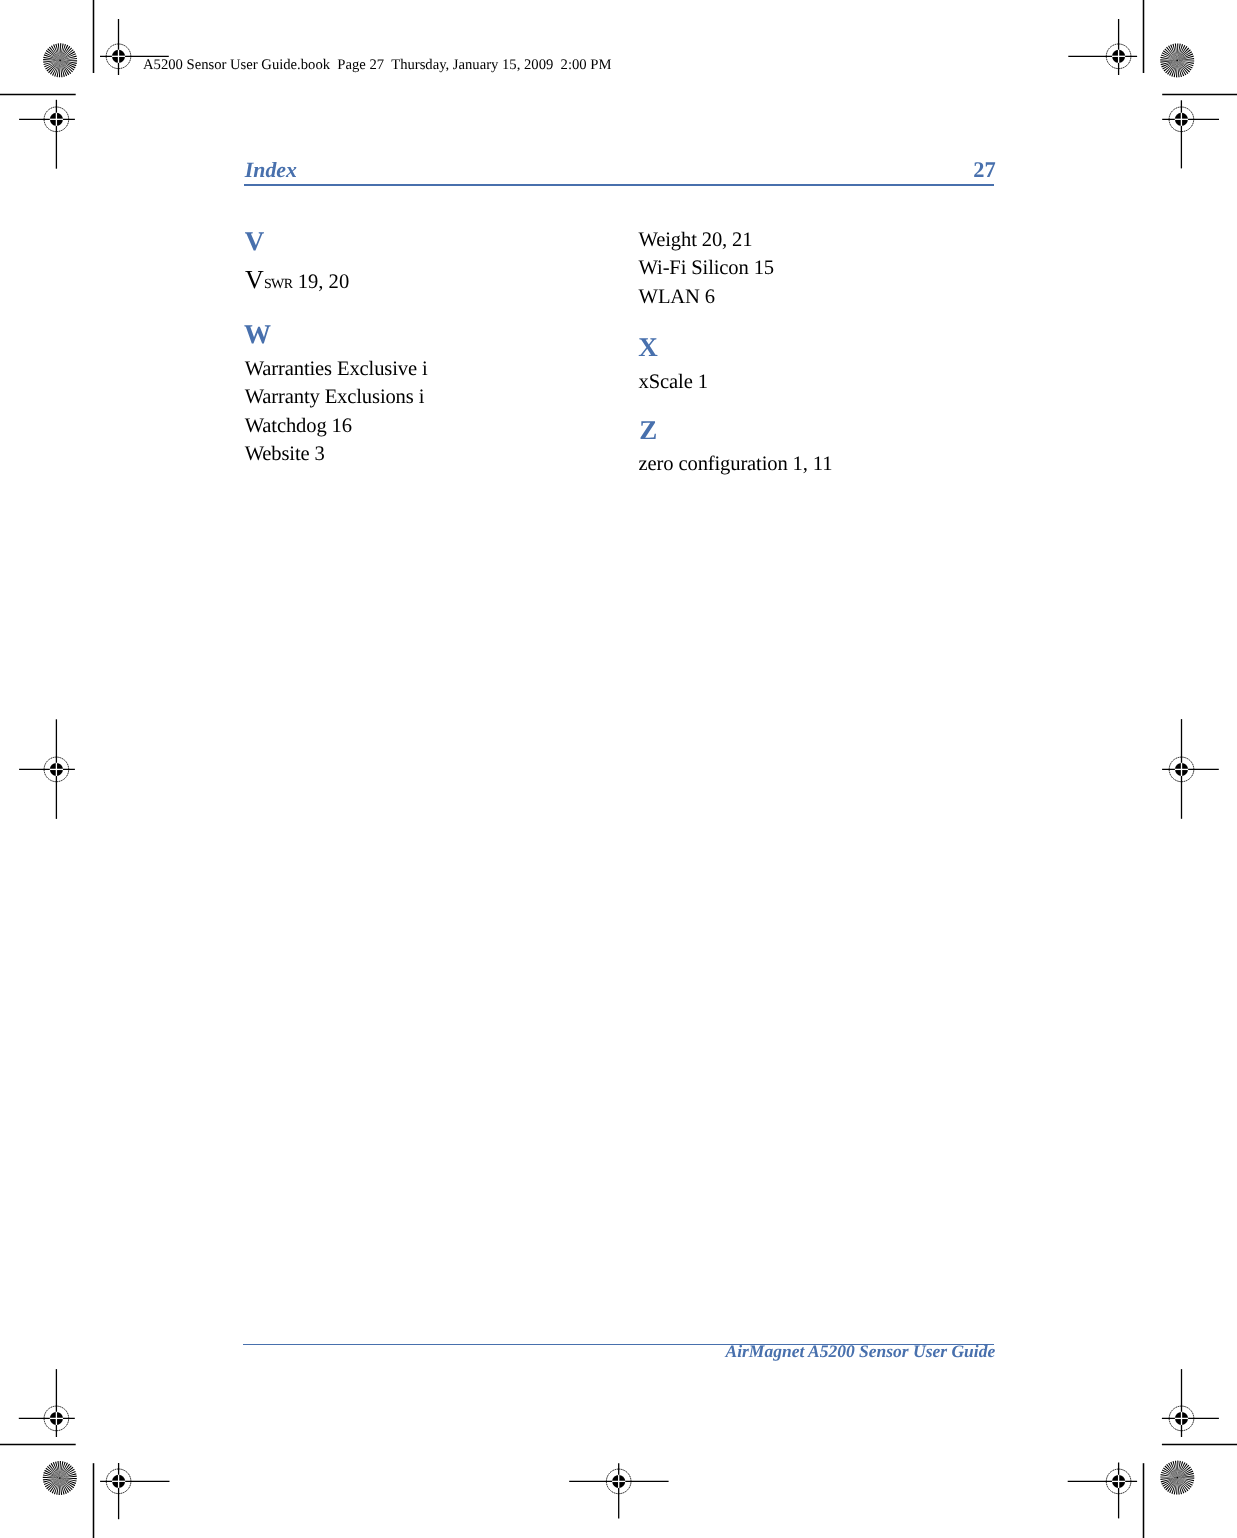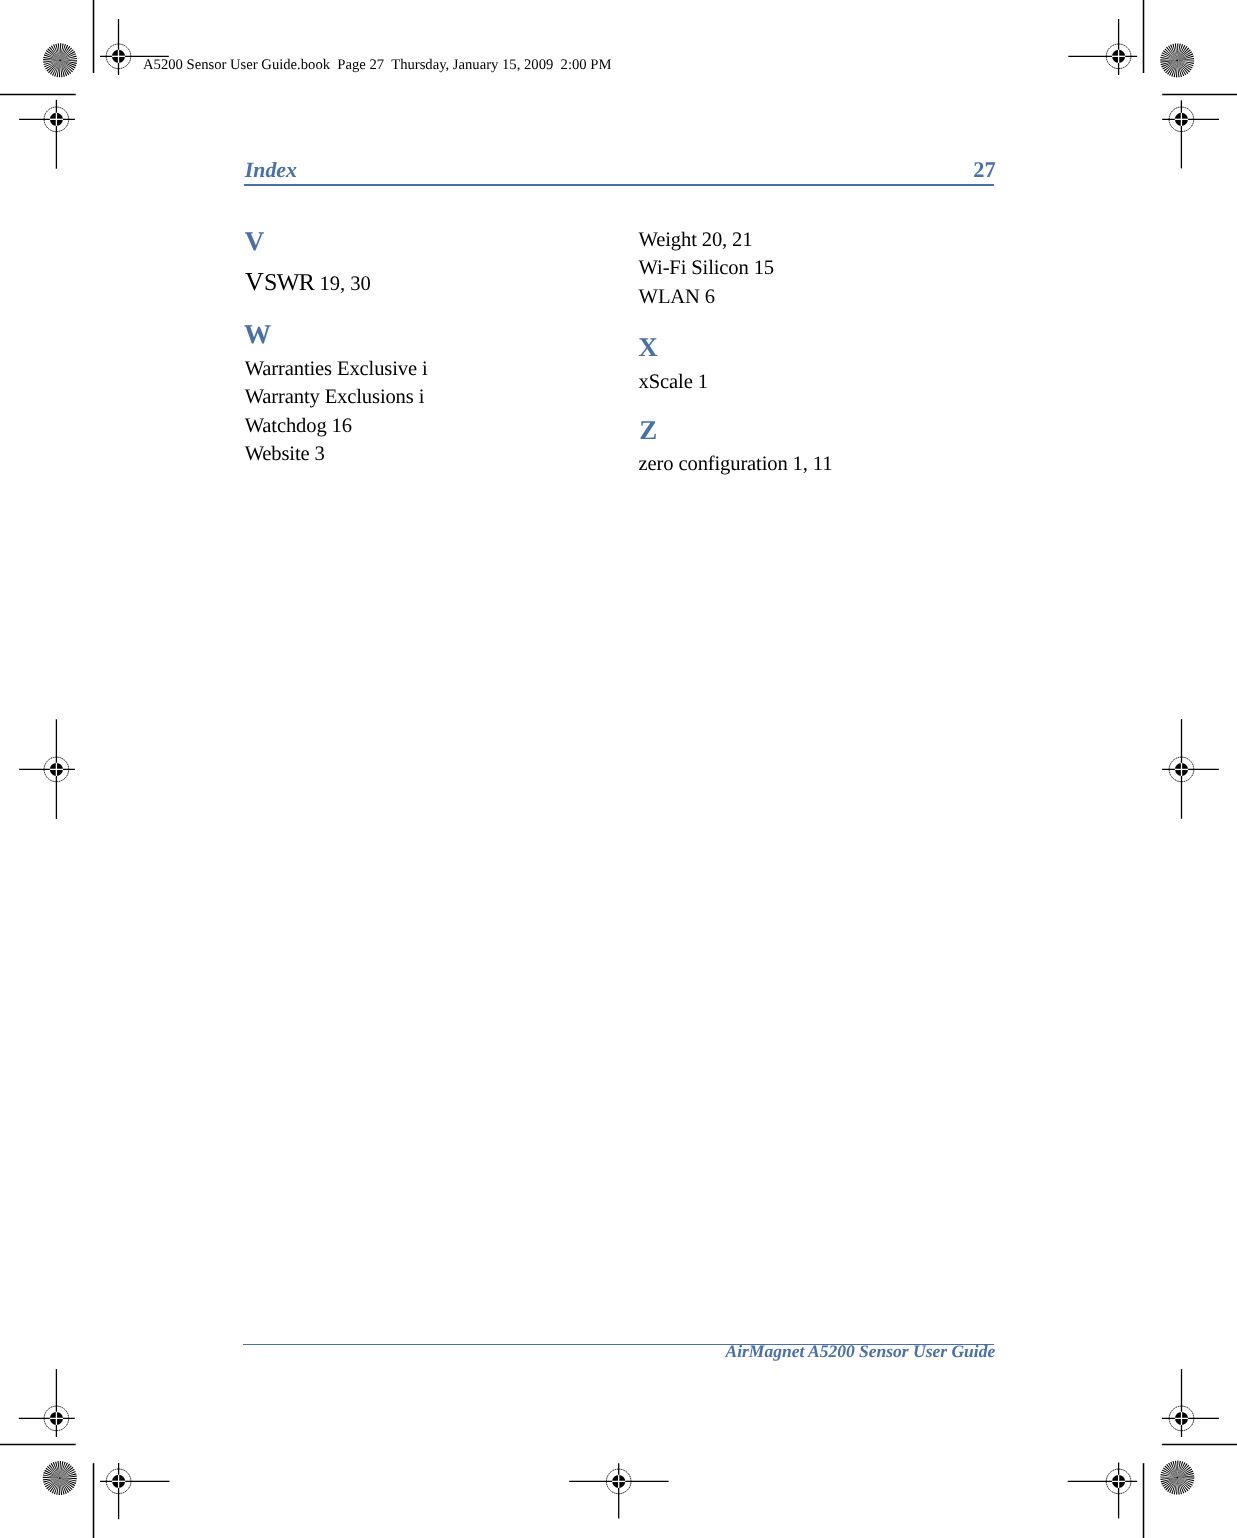--- a/index.html
+++ b/index.html
@@ -15,21 +15,21 @@
 
   .ln{position:absolute;line-height:0;white-space:pre;}
   .banner{font-size:14.65px;color:#000;}
   .hdr-title{font-size:21.8px;font-weight:bold;font-style:italic;color:#4870ad;}
   .hdr-page{font-size:22.4px;font-weight:bold;color:#4870ad;text-align:right;}
   .ftr-text{font-size:17.5px;font-weight:bold;font-style:italic;color:#4870ad;text-align:right;}
   .grp-letter{font-size:27px;font-weight:bold;color:#4870ad;}
   .entry{font-size:20.6px;color:#000;letter-spacing:-0.14px;}
   .entry-vswr{letter-spacing:0;}
   .bigcap{font-size:26px;letter-spacing:0;}
-  .sc{font-size:34px;font-variant:small-caps;text-transform:lowercase;letter-spacing:-0.55px;}
+  .sc{font-size:20px;font-variant:small-caps;text-transform:lowercase;letter-spacing:-0.55px;}
 
   .rule{position:absolute;background:#4870ad;}
 </style>
 </head>
 <body>
 
 <div id="page">
   <svg id="marks" width="1237" height="1538" viewBox="0 0 1237 1538">
       <g transform="translate(60.1,60.3)">
         <path d="M0 0L17.00 0.00A17 17 0 0 1 16.96 1.21ZM0 0L16.83 2.42A17 17 0 0 1 16.61 3.61ZM0 0L16.31 4.79A17 17 0 0 1 15.93 5.94ZM0 0L15.46 7.06A17 17 0 0 1 14.92 8.15ZM0 0L14.30 9.19A17 17 0 0 1 13.61 10.19ZM0 0L12.85 11.13A17 17 0 0 1 12.02 12.02ZM0 0L11.13 12.85A17 17 0 0 1 10.19 13.61ZM0 0L9.19 14.30A17 17 0 0 1 8.15 14.92ZM0 0L7.06 15.46A17 17 0 0 1 5.94 15.93ZM0 0L4.79 16.31A17 17 0 0 1 3.61 16.61ZM0 0L2.42 16.83A17 17 0 0 1 1.21 16.96ZM0 0L0.00 17.00A17 17 0 0 1 -1.21 16.96ZM0 0L-2.42 16.83A17 17 0 0 1 -3.61 16.61ZM0 0L-4.79 16.31A17 17 0 0 1 -5.94 15.93ZM0 0L-7.06 15.46A17 17 0 0 1 -8.15 14.92ZM0 0L-9.19 14.30A17 17 0 0 1 -10.19 13.61ZM0 0L-11.13 12.85A17 17 0 0 1 -12.02 12.02ZM0 0L-12.85 11.13A17 17 0 0 1 -13.61 10.19ZM0 0L-14.30 9.19A17 17 0 0 1 -14.92 8.15ZM0 0L-15.46 7.06A17 17 0 0 1 -15.93 5.94ZM0 0L-16.31 4.79A17 17 0 0 1 -16.61 3.61ZM0 0L-16.83 2.42A17 17 0 0 1 -16.96 1.21ZM0 0L-17.00 0.00A17 17 0 0 1 -16.96 -1.21ZM0 0L-16.83 -2.42A17 17 0 0 1 -16.61 -3.61ZM0 0L-16.31 -4.79A17 17 0 0 1 -15.93 -5.94ZM0 0L-15.46 -7.06A17 17 0 0 1 -14.92 -8.15ZM0 0L-14.30 -9.19A17 17 0 0 1 -13.61 -10.19ZM0 0L-12.85 -11.13A17 17 0 0 1 -12.02 -12.02ZM0 0L-11.13 -12.85A17 17 0 0 1 -10.19 -13.61ZM0 0L-9.19 -14.30A17 17 0 0 1 -8.15 -14.92ZM0 0L-7.06 -15.46A17 17 0 0 1 -5.94 -15.93ZM0 0L-4.79 -16.31A17 17 0 0 1 -3.61 -16.61ZM0 0L-2.42 -16.83A17 17 0 0 1 -1.21 -16.96ZM0 0L-0.00 -17.00A17 17 0 0 1 1.21 -16.96ZM0 0L2.42 -16.83A17 17 0 0 1 3.61 -16.61ZM0 0L4.79 -16.31A17 17 0 0 1 5.94 -15.93ZM0 0L7.06 -15.46A17 17 0 0 1 8.15 -14.92ZM0 0L9.19 -14.30A17 17 0 0 1 10.19 -13.61ZM0 0L11.13 -12.85A17 17 0 0 1 12.02 -12.02ZM0 0L12.85 -11.13A17 17 0 0 1 13.61 -10.19ZM0 0L14.30 -9.19A17 17 0 0 1 14.92 -8.15ZM0 0L15.46 -7.06A17 17 0 0 1 15.93 -5.94ZM0 0L16.31 -4.79A17 17 0 0 1 16.61 -3.61ZM0 0L16.83 -2.42A17 17 0 0 1 16.96 -1.21Z" fill="#000"></path>
@@ -145,21 +145,21 @@
       </g>
     </svg>
   <div id="doc">
       <div class="ln banner" style="left: 143px; top: 64.9556px;">A5200 Sensor User Guide.book  Page 27  Thursday, January 15, 2009  2:00 PM</div>
       <div class="ln hdr-title" style="left: 244.8px; top: 170.243px;">Index</div>
       <div class="ln hdr-page" style="left: 0px; top: 170.04px; width: 995.6px;">27</div>
       <div class="ln ftr-text" style="left: 0px; top: 1350.79px; width: 995.2px;">AirMagnet A5200 Sensor User Guide</div>
       <div class="rule" style="left: 244px; top: 183.5px; width: 749.9px; height: 2.4px;"></div>
       <div class="rule" style="left: 243px; top: 1343.7px; width: 750.9px; height: 1.4px;"></div>
       <div class="ln grp-letter" style="left: 244.8px; top: 240.787px;">V</div>
-      <div class="ln entry entry-vswr" style="left: 245.1px; top: 280.048px;"><span class="bigcap">V</span><span class="sc">SWR</span><span> 19, 30</span></div>
+      <div class="ln entry entry-vswr" style="left: 245.1px; top: 280.048px;"><span class="bigcap">V</span><span class="sc">SWR</span><span> 19, 20</span></div>
       <div class="ln grp-letter" style="left: 244px; top: 333.787px;">W</div>
       <div class="ln entry" style="left: 244.7px; top: 369.248px;">Warranties Exclusive i</div>
       <div class="ln entry" style="left: 244.7px; top: 397.348px;">Warranty Exclusions i</div>
       <div class="ln entry" style="left: 244.7px; top: 425.748px;">Watchdog 16</div>
       <div class="ln entry" style="left: 244.7px; top: 453.947px;">Website 3</div>
       <div class="ln entry" style="left: 638.6px; top: 240.248px;">Weight 20, 21</div>
       <div class="ln entry" style="left: 638.6px; top: 268.348px;">Wi-Fi Silicon 15</div>
       <div class="ln entry" style="left: 638.6px; top: 296.647px;">WLAN 6</div>
       <div class="ln grp-letter" style="left: 638.3px; top: 347.287px;">X</div>
       <div class="ln entry" style="left: 638.6px; top: 382.447px;">xScale 1</div>

